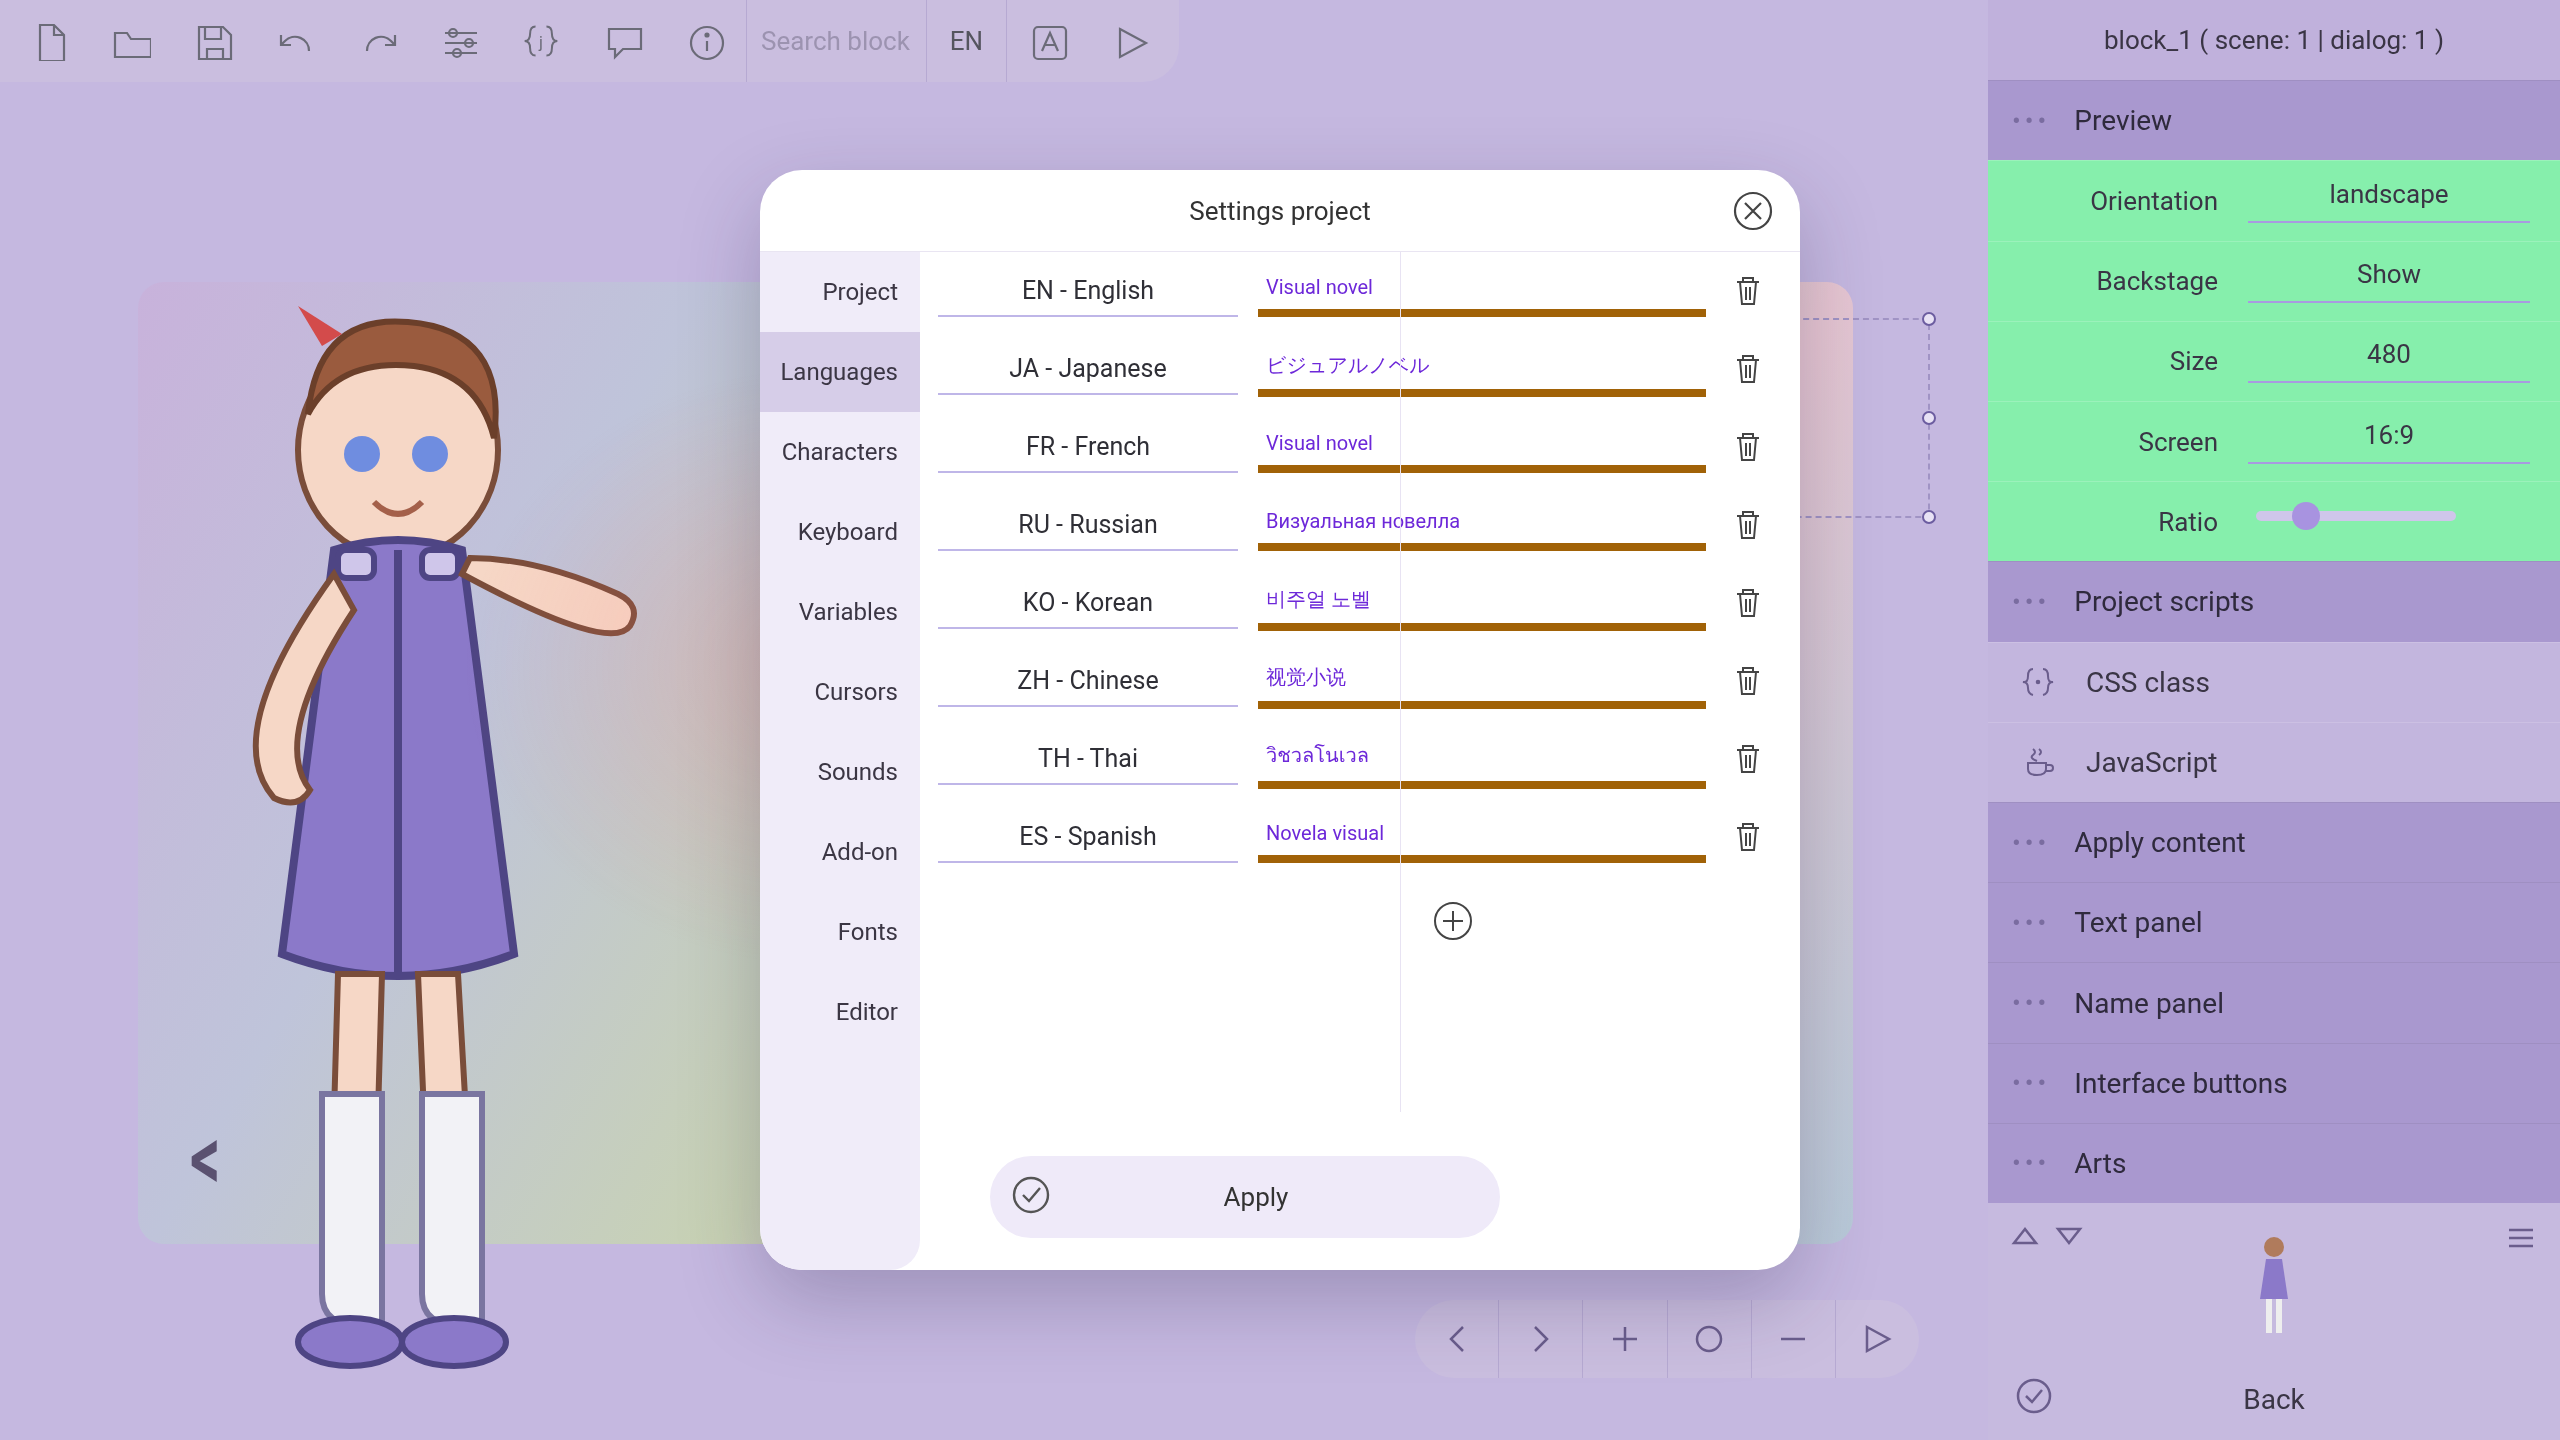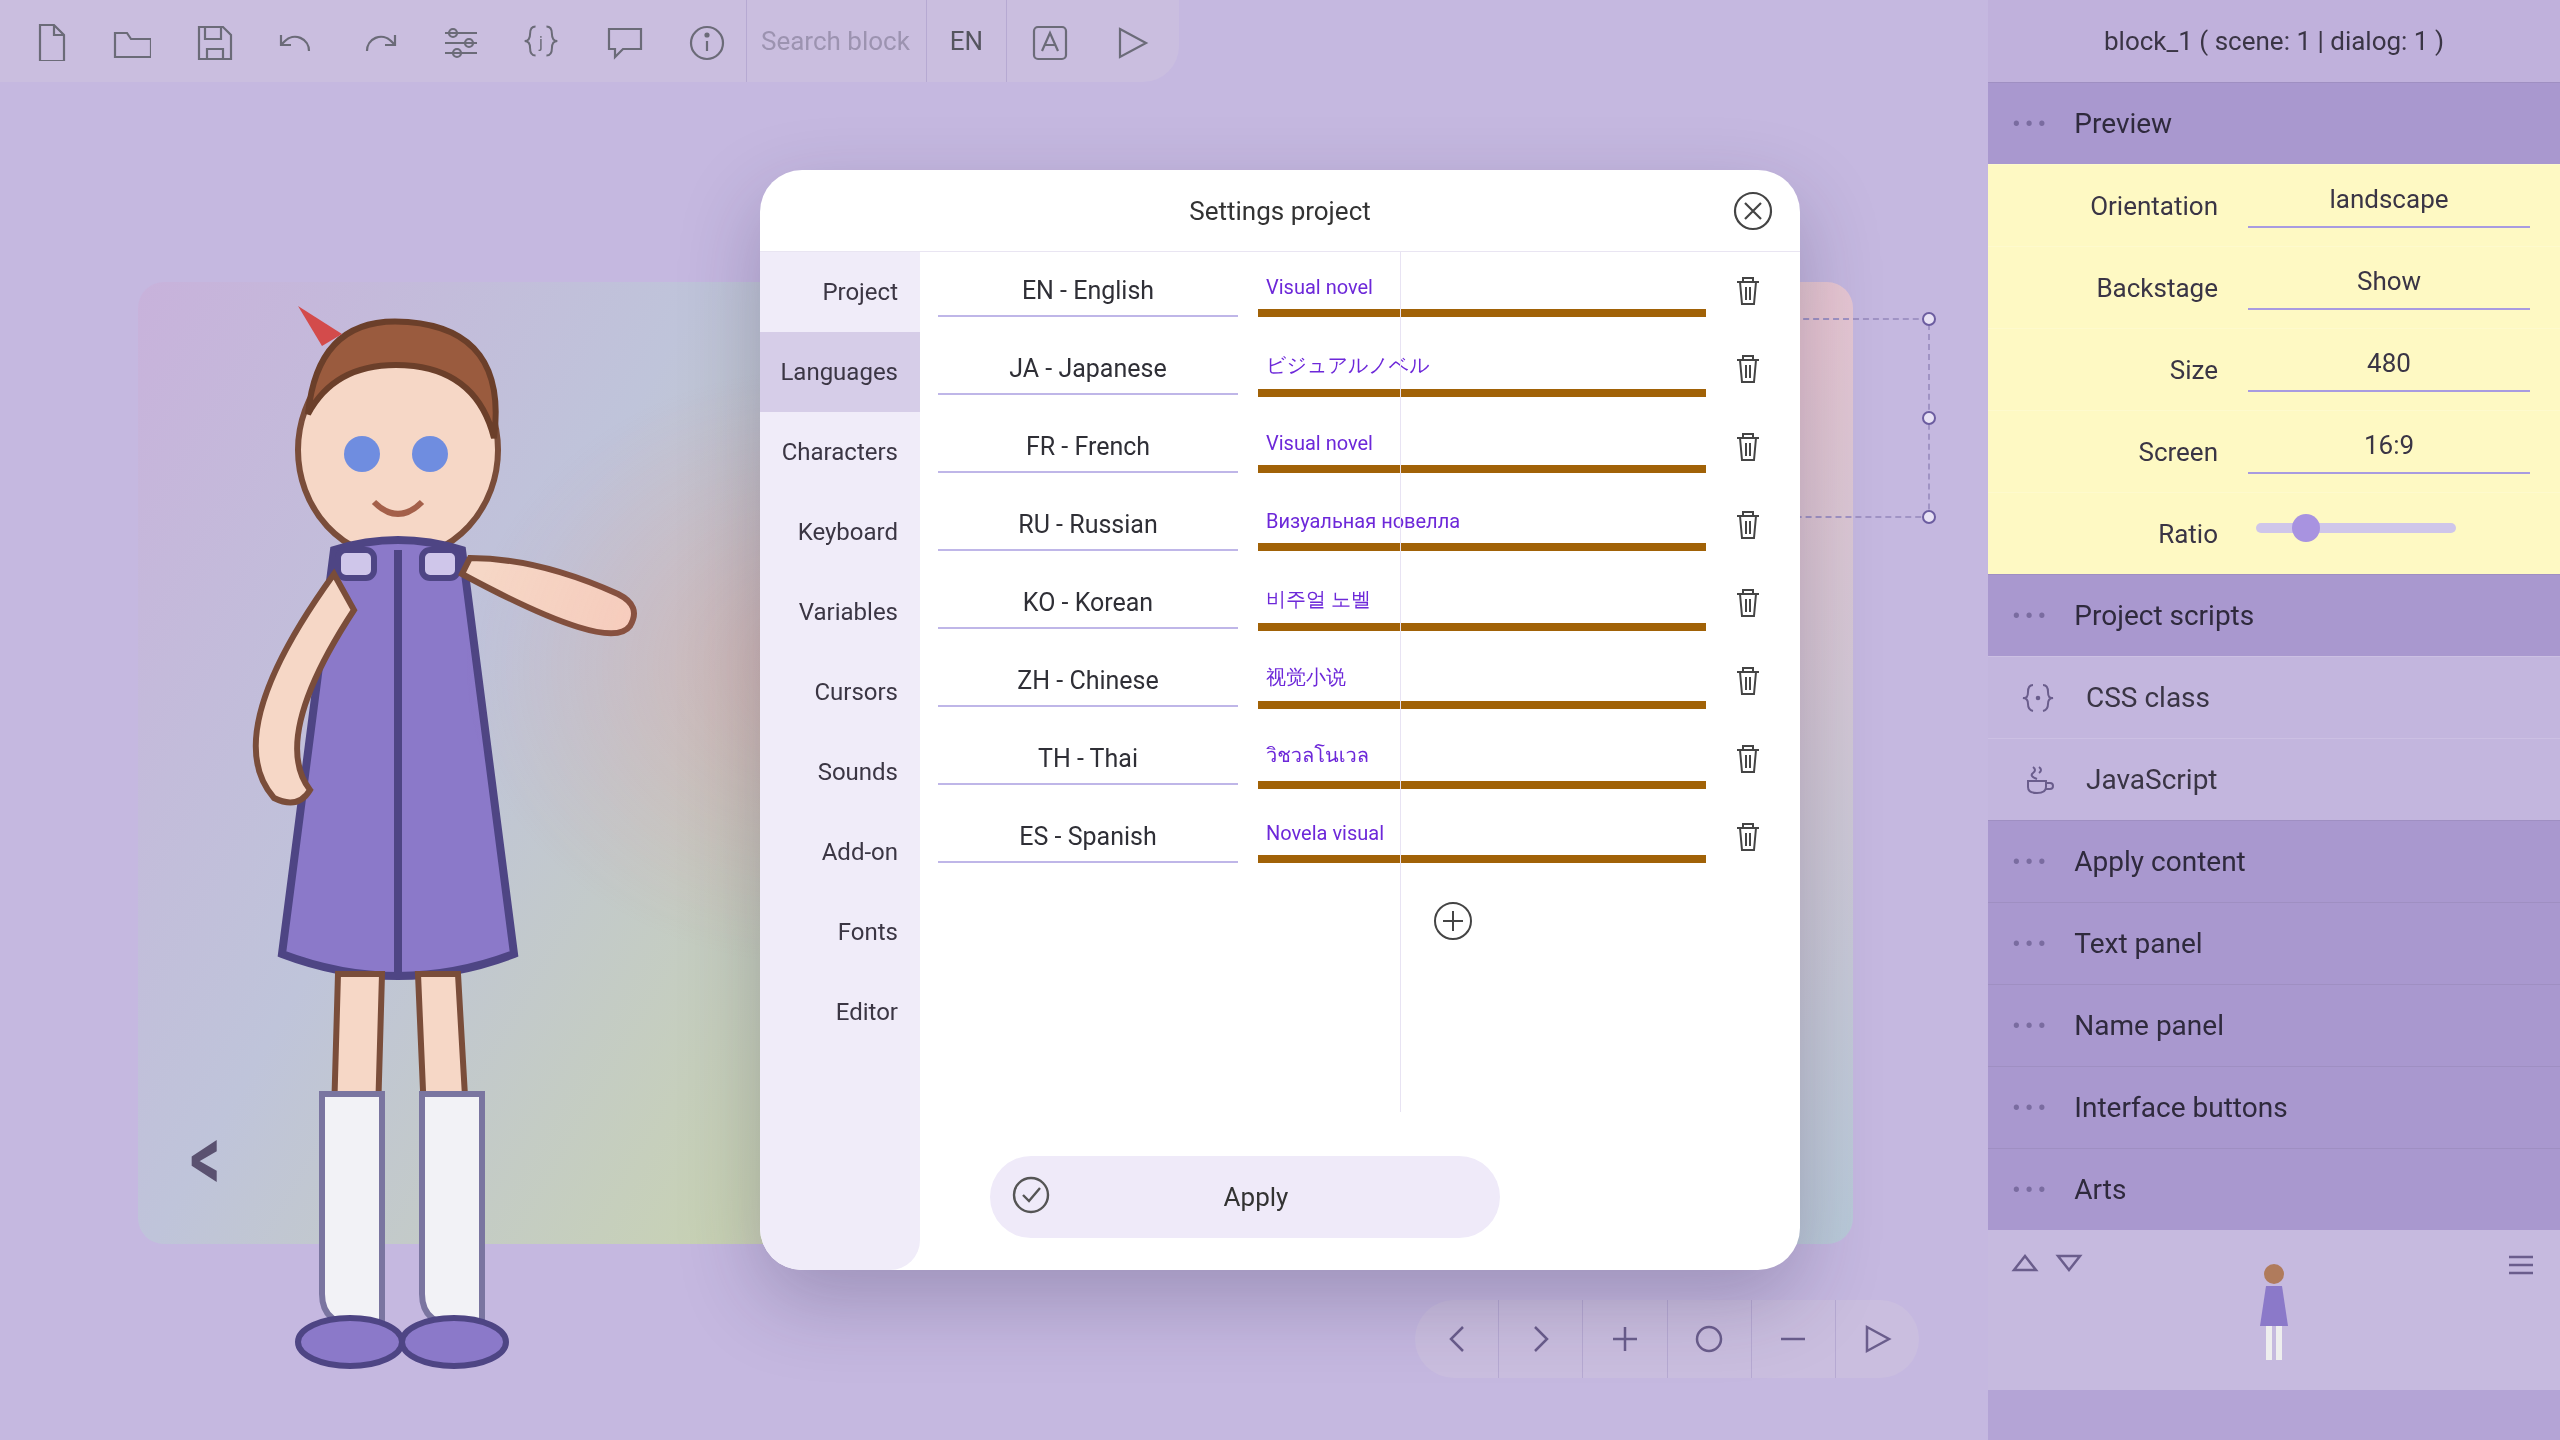--- a/index.html
+++ b/index.html
@@ -73,21 +73,21 @@
   .sb-title {
     height:82px; display:flex; align-items:center; justify-content:center;
     background:#c0b1dc; font-size:26px; color:#3a3545;
   }
   .sb-section-head {
     height:82px; display:flex; align-items:center; gap:24px; padding-left:24px;
     background:#a998cf; font-size:28px; color:#2f2a3d; border-top:1px solid rgba(0,0,0,0.06);
   }
   .sb-section-head .dots { color:#7a6ca0; letter-spacing:4px; font-size:26px;}
   .sb-row {
-    height:82px; display:flex; align-items:center; background:#fef9c3;
+    height:82px; display:flex; align-items:center; background:#86efac;
     border-top:1px solid rgba(255,255,255,0.18); font-size:26px; color:#3a3545;
   }
   .sb-row .lbl { flex:0 0 260px; text-align:right; padding-right:30px;}
   .sb-row .val { flex:1; text-align:center; border-bottom:2px solid #a89be0; margin-right:30px; padding-bottom:12px;}
   .sb-row.ratio .val { border:none; display:flex; align-items:center; justify-content:flex-start; padding-left:8px;}
   .ratio-slider { position:relative; width:200px; height:10px; background:#cfc6ea; border-radius:6px;}
   .ratio-slider::after{ content:""; position:absolute; left:36px; top:-9px; width:28px; height:28px; border-radius:50%; background:#a893e0;}
   .sb-item {
     height:82px; display:flex; align-items:center; gap:28px; padding-left:34px;
     background:#b8aad6; font-size:28px; color:#3a3545; border-top:1px solid rgba(255,255,255,0.15);
@@ -393,20 +393,27 @@
       <svg width="60" height="110" viewBox="0 0 60 110">
         <circle cx="30" cy="16" r="10" fill="#b07b5c"></circle>
         <path d="M22 28h16l6 40h-28z" fill="#8b79c9"></path>
         <rect x="22" y="68" width="6" height="34" fill="#eee"></rect>
         <rect x="32" y="68" width="6" height="34" fill="#eee"></rect>
       </svg>
     </div>
     <div class="menu"><svg viewBox="0 0 34 34">
           <path d="M5 9h24M5 17h24M5 25h24"></path>
         </svg></div>
+  </div>
+  <div class="sb-back">
+    <span class="chk"><svg viewBox="0 0 40 40">
+          <circle cx="20" cy="20" r="16"></circle>
+          <path d="M12 20l6 6 10-12"></path>
+        </svg></span>
+    <span>Back</span>
   </div>
 </div>
 
 <div class="dim"></div>
 
 <div class="modal">
   <div class="modal-title">
     <span>Settings project</span>
     <div class="modal-close">
       <svg viewBox="0 0 42 42">

